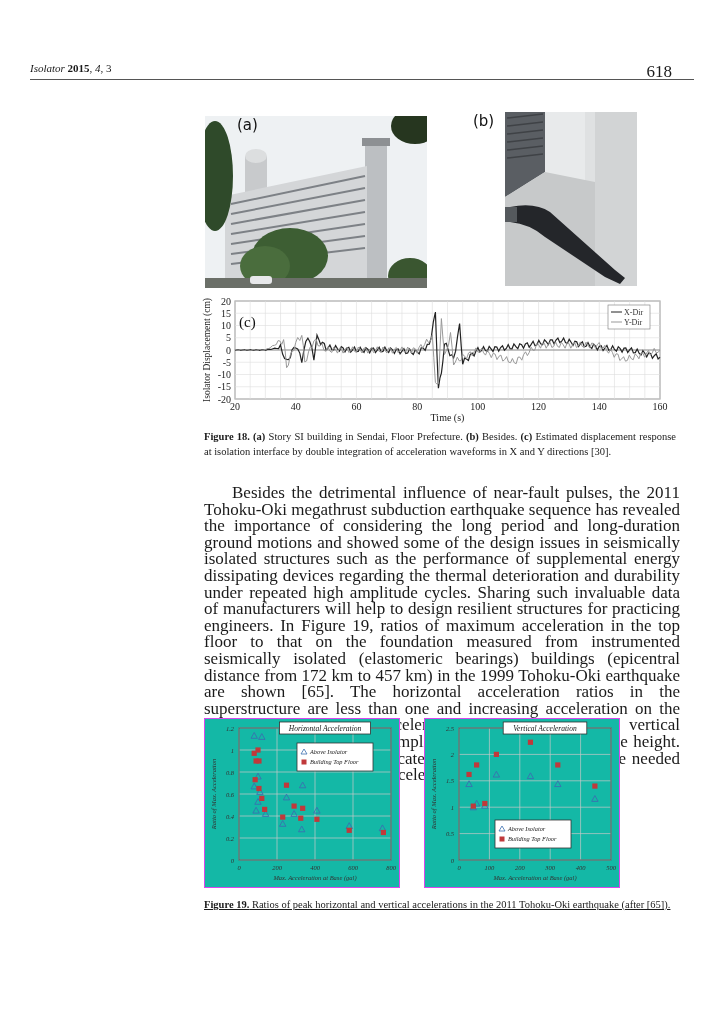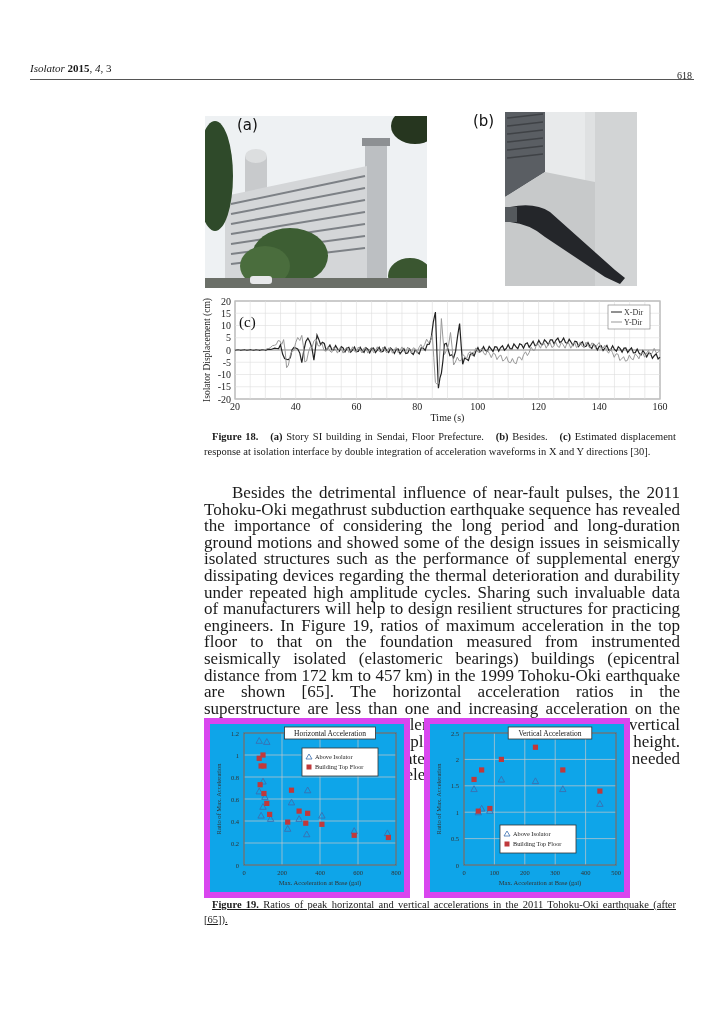--- a/index.html
+++ b/index.html
@@ -2,36 +2,36 @@
 <html><head>
 <meta charset="utf-8">
 <style>
   html, body { margin: 0; padding: 0; background: #ffffff; }
   body { width: 724px; height: 1024px; position: relative; overflow: hidden;
          font-family: "Liberation Serif", "DejaVu Serif", serif; color: #1a1a1a; }
   .abs { position: absolute; }
   .header-left { left: 30px; top: 62px; font-size: 11px; }
   .header-left i { font-style: italic; }
   .header-left b { font-weight: bold; }
-  .header-right { right: 32px; top: 62px; font-size: 10px; margin-top: 8px; }
+  .header-right { right: 52px; top: 62px; font-size: 17px; }
   .header-rule { left: 30px; top: 79px; width: 664px; height: 1px; background: #555; }
 
   .photo { overflow: hidden; }
   .photo-a { left: 205px; top: 116px; width: 222px; height: 172px;
              background: linear-gradient(#f2f4f6 0%, #eef0f2 40%, #c9ccd0 100%); }
   .photo-b { left: 505px; top: 112px; width: 132px; height: 174px;
              background: linear-gradient(90deg, #cfd2d4 0%, #e9ebec 40%, #dadcdd 70%, #c8cacb 100%); }
   .panel-label { font-family: "DejaVu Sans", sans-serif; font-size: 15px; color: #111; }
 
   .caption { font-size: 10.5px; line-height: 14.5px; width: 472px; text-align: justify; }
-  .caption b { font-weight: bold; margin-left: 8px; }
+  .caption b { font-weight: bold; }
   .body-text { left: 229px; top: 485px; width: 452px; font-size: 17px; line-height: 16.6px; text-align: justify; }
   .body-text p { margin: 0; text-indent: 28px; }
 
-  .chart-box { background: #0ea5e9; border: 6px solid #d946ef; }
+  .chart-box { background: #14b8a6; border: 1px solid #d946ef; font-style: italic; }
   svg text { font-family: "Liberation Serif", serif; }
 </style>
 </head>
 <body>
 
 <div class="abs header-left">
   <i>Isolator</i>
   <b>2015</b>, <i>4</i>, <span>3</span>
 </div>
 <div class="abs header-right">618</div>

